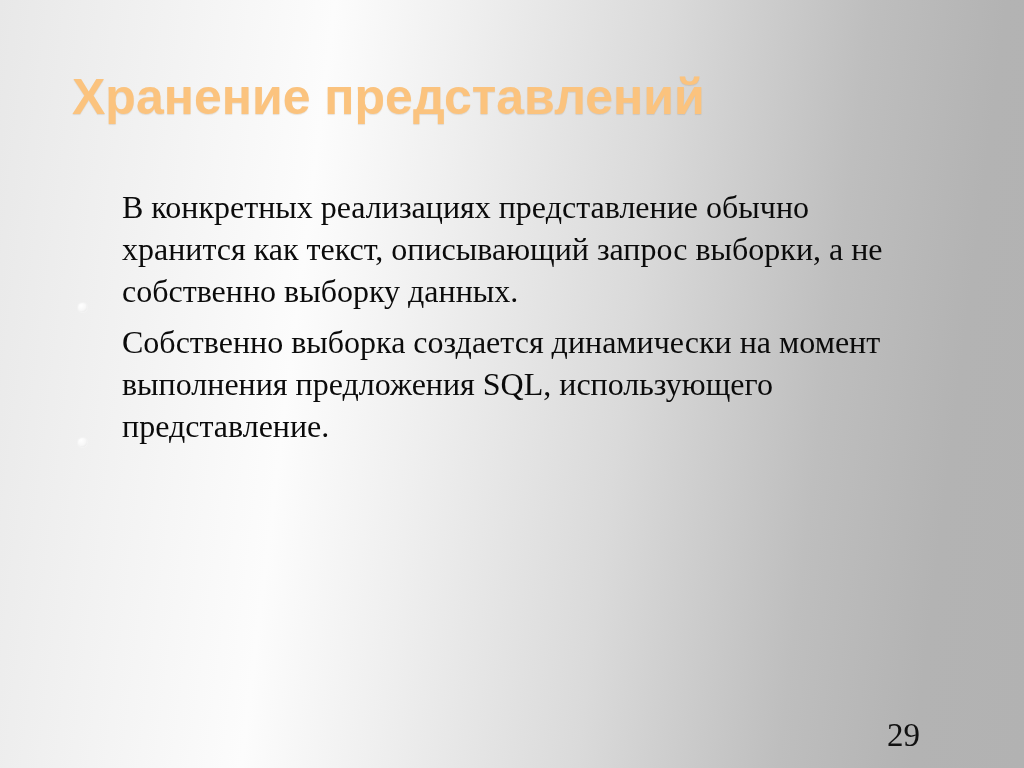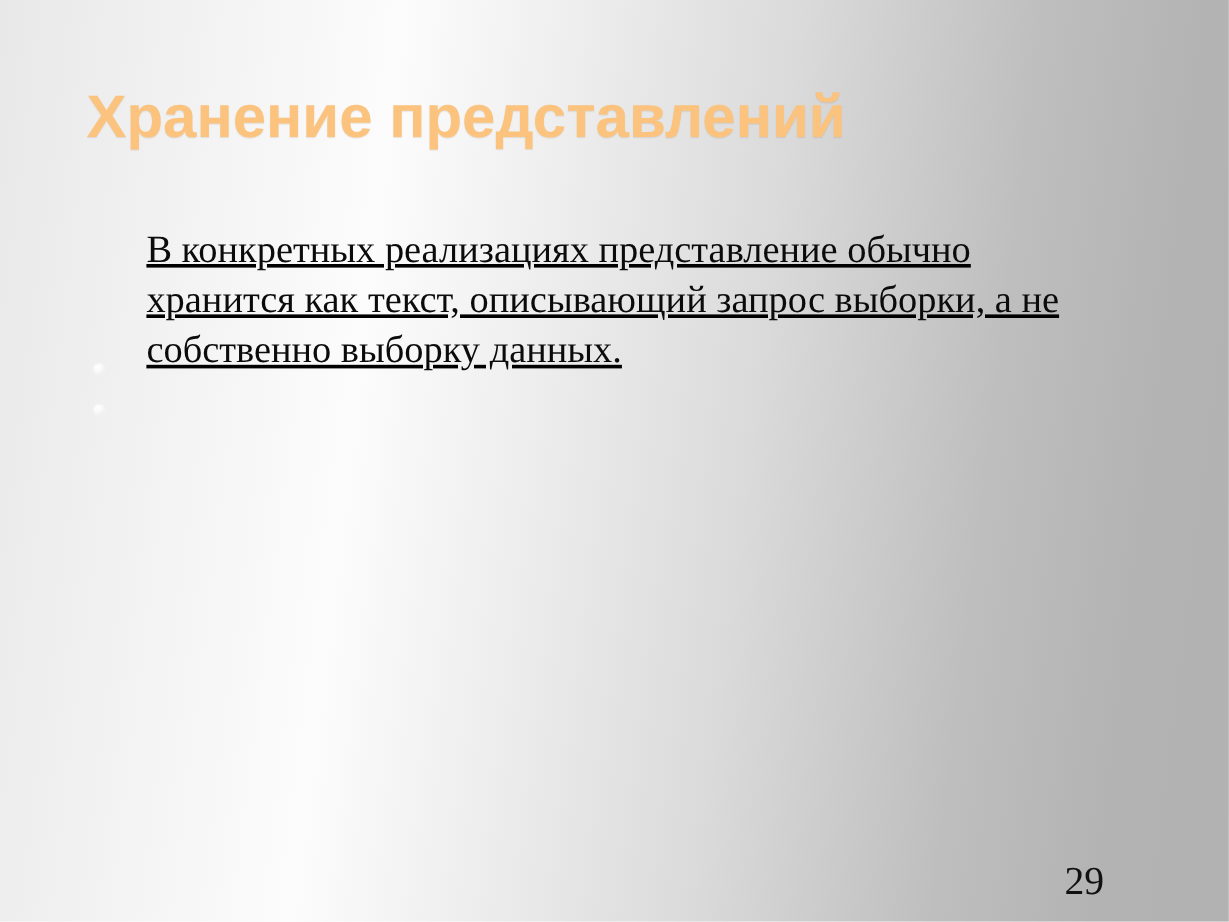--- a/index.html
+++ b/index.html
@@ -38,21 +38,20 @@
   .bullet-list {
     position: absolute;
     left: 78px;
     top: 186px;
     width: 880px;
   }
   .bullet-item {
     display: flex;
     align-items: flex-end;
     margin-bottom: 9px;
-    text-decoration: underline;
   }
   .bullet-dot {
     flex: 0 0 auto;
     width: 9px;
     height: 9px;
     margin-top: 16px;
     margin-right: 35px;
     border-radius: 50%;
     background: radial-gradient(circle at 35% 30%, #ffffff 0%, #f7f7f7 55%, #e2e2e2 100%);
     box-shadow: 0 0 2px rgba(255,255,255,0.9);
@@ -84,20 +83,23 @@
 
     <div class="bullet-item">
       <span class="bullet-dot"></span>
       <p class="bullet-text">В конкретных реализациях представление обычно
 хранится как текст, описывающий запрос выборки, а не
 собственно выборку данных.</p>
     </div>
 
     <div class="bullet-item">
       <span class="bullet-dot"></span>
+      <p class="bullet-text">Собственно выборка создается динамически на момент
+выполнения предложения SQL, использующего
+представление.</p>
     </div>
 
 
   </div>
 
   <div class="page-number">29</div>
 
 </div>
 
 </body></html>

